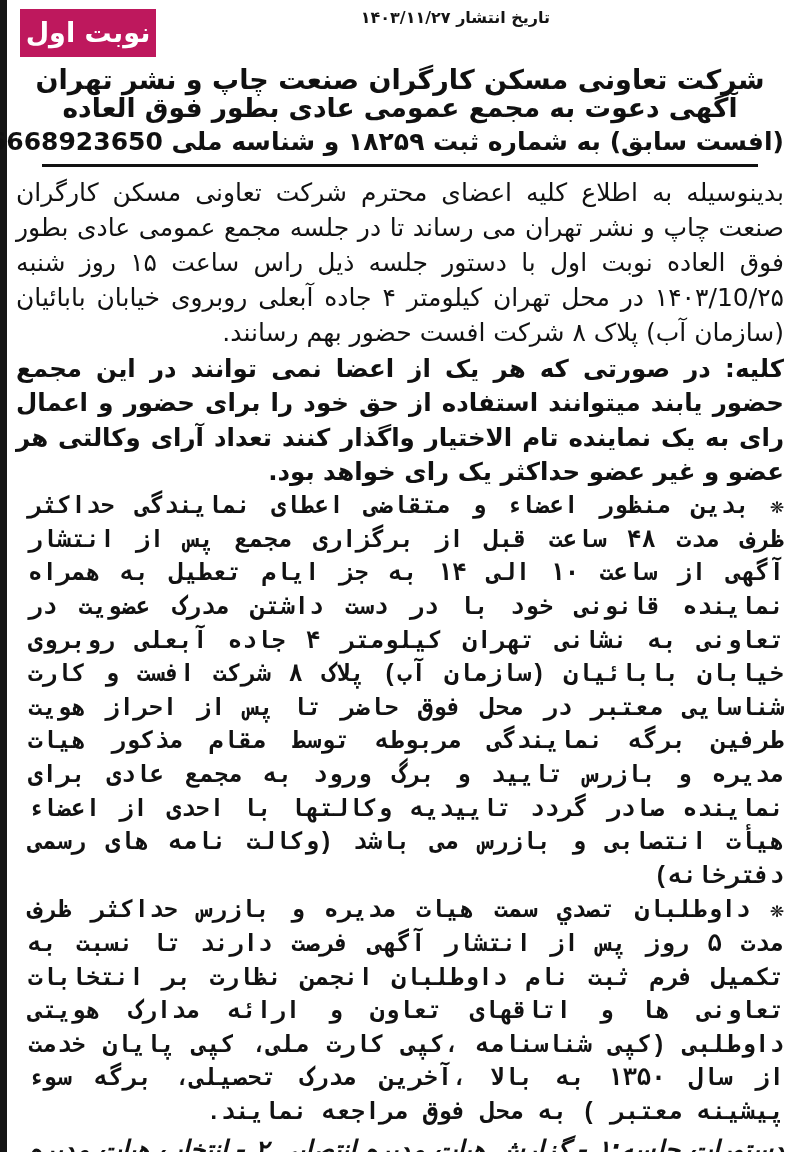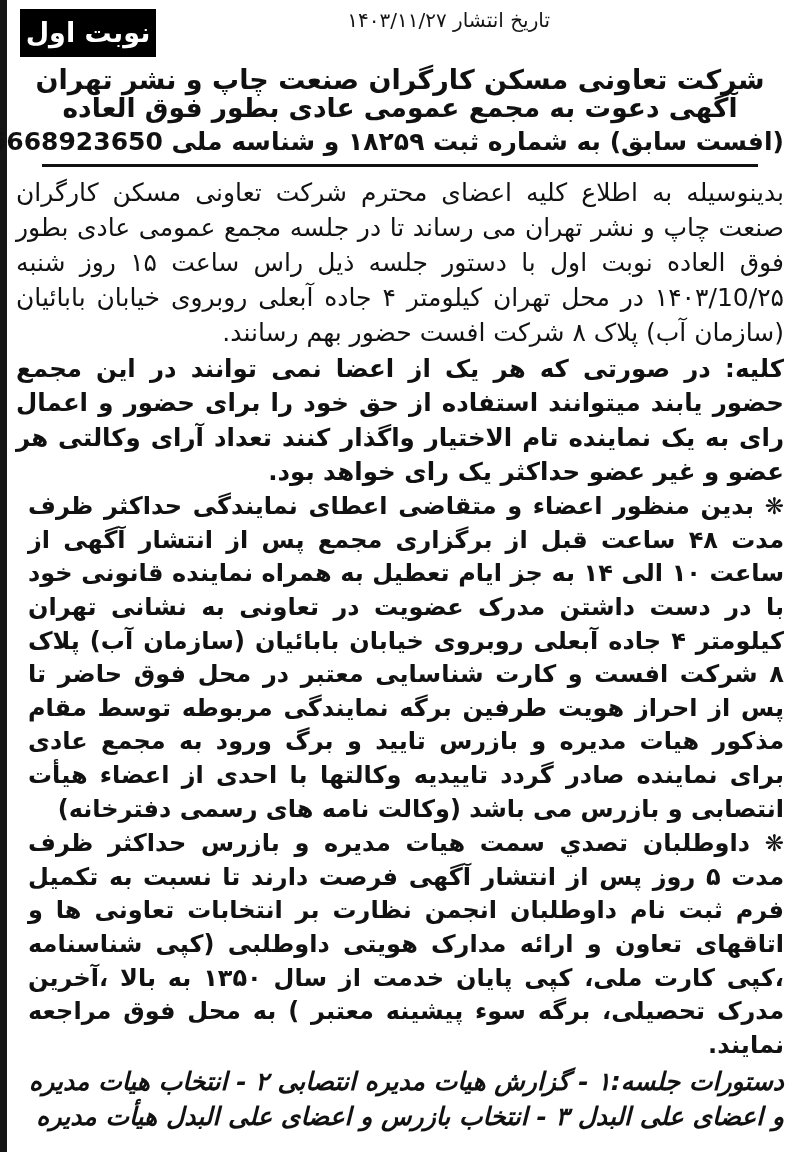--- a/index.html
+++ b/index.html
@@ -43,34 +43,34 @@
   .header-row {
     position: relative;
     height: 62px;
   }
   .issue-badge {
     position: absolute;
     left: 10px;
     top: 9px;
     width: 136px;
     height: 48px;
-    background: #000000;
+    background: #be185d;
     color: #ffffff;
     font-size: 27px;
     font-weight: bold;
     line-height: 48px;
     text-align: center;
     letter-spacing: 0px;
   }
   .pub-date {
     position: absolute;
     right: 240px;
     top: 8px;
-    font-size: 20px;
-    font-weight: normal;
+    font-size: 16px;
+    font-weight: bold;
     color: #151515;
     white-space: nowrap;
   }
 
   
   .title-block {
     margin: 0 6px 0 6px;
     text-align: center;
   }
   .title-line {
@@ -118,20 +118,21 @@
   p.note .lead {
     font-weight: bold;
   }
   p.bullet {
     font-size: 24px;
     line-height: 1.40;
     margin: 1px 0 0 12px;
     text-align: justify;
     color: #121212;
     font-weight: bold;
+    font-family: Liberation Mono, monospace;
   }
   p.agenda {
     font-size: 25px;
     line-height: 1.40;
     margin: 2px 0 0 0;
     text-align: right;
     color: #111111;
     font-weight: bold;
     font-style: italic;
   }

